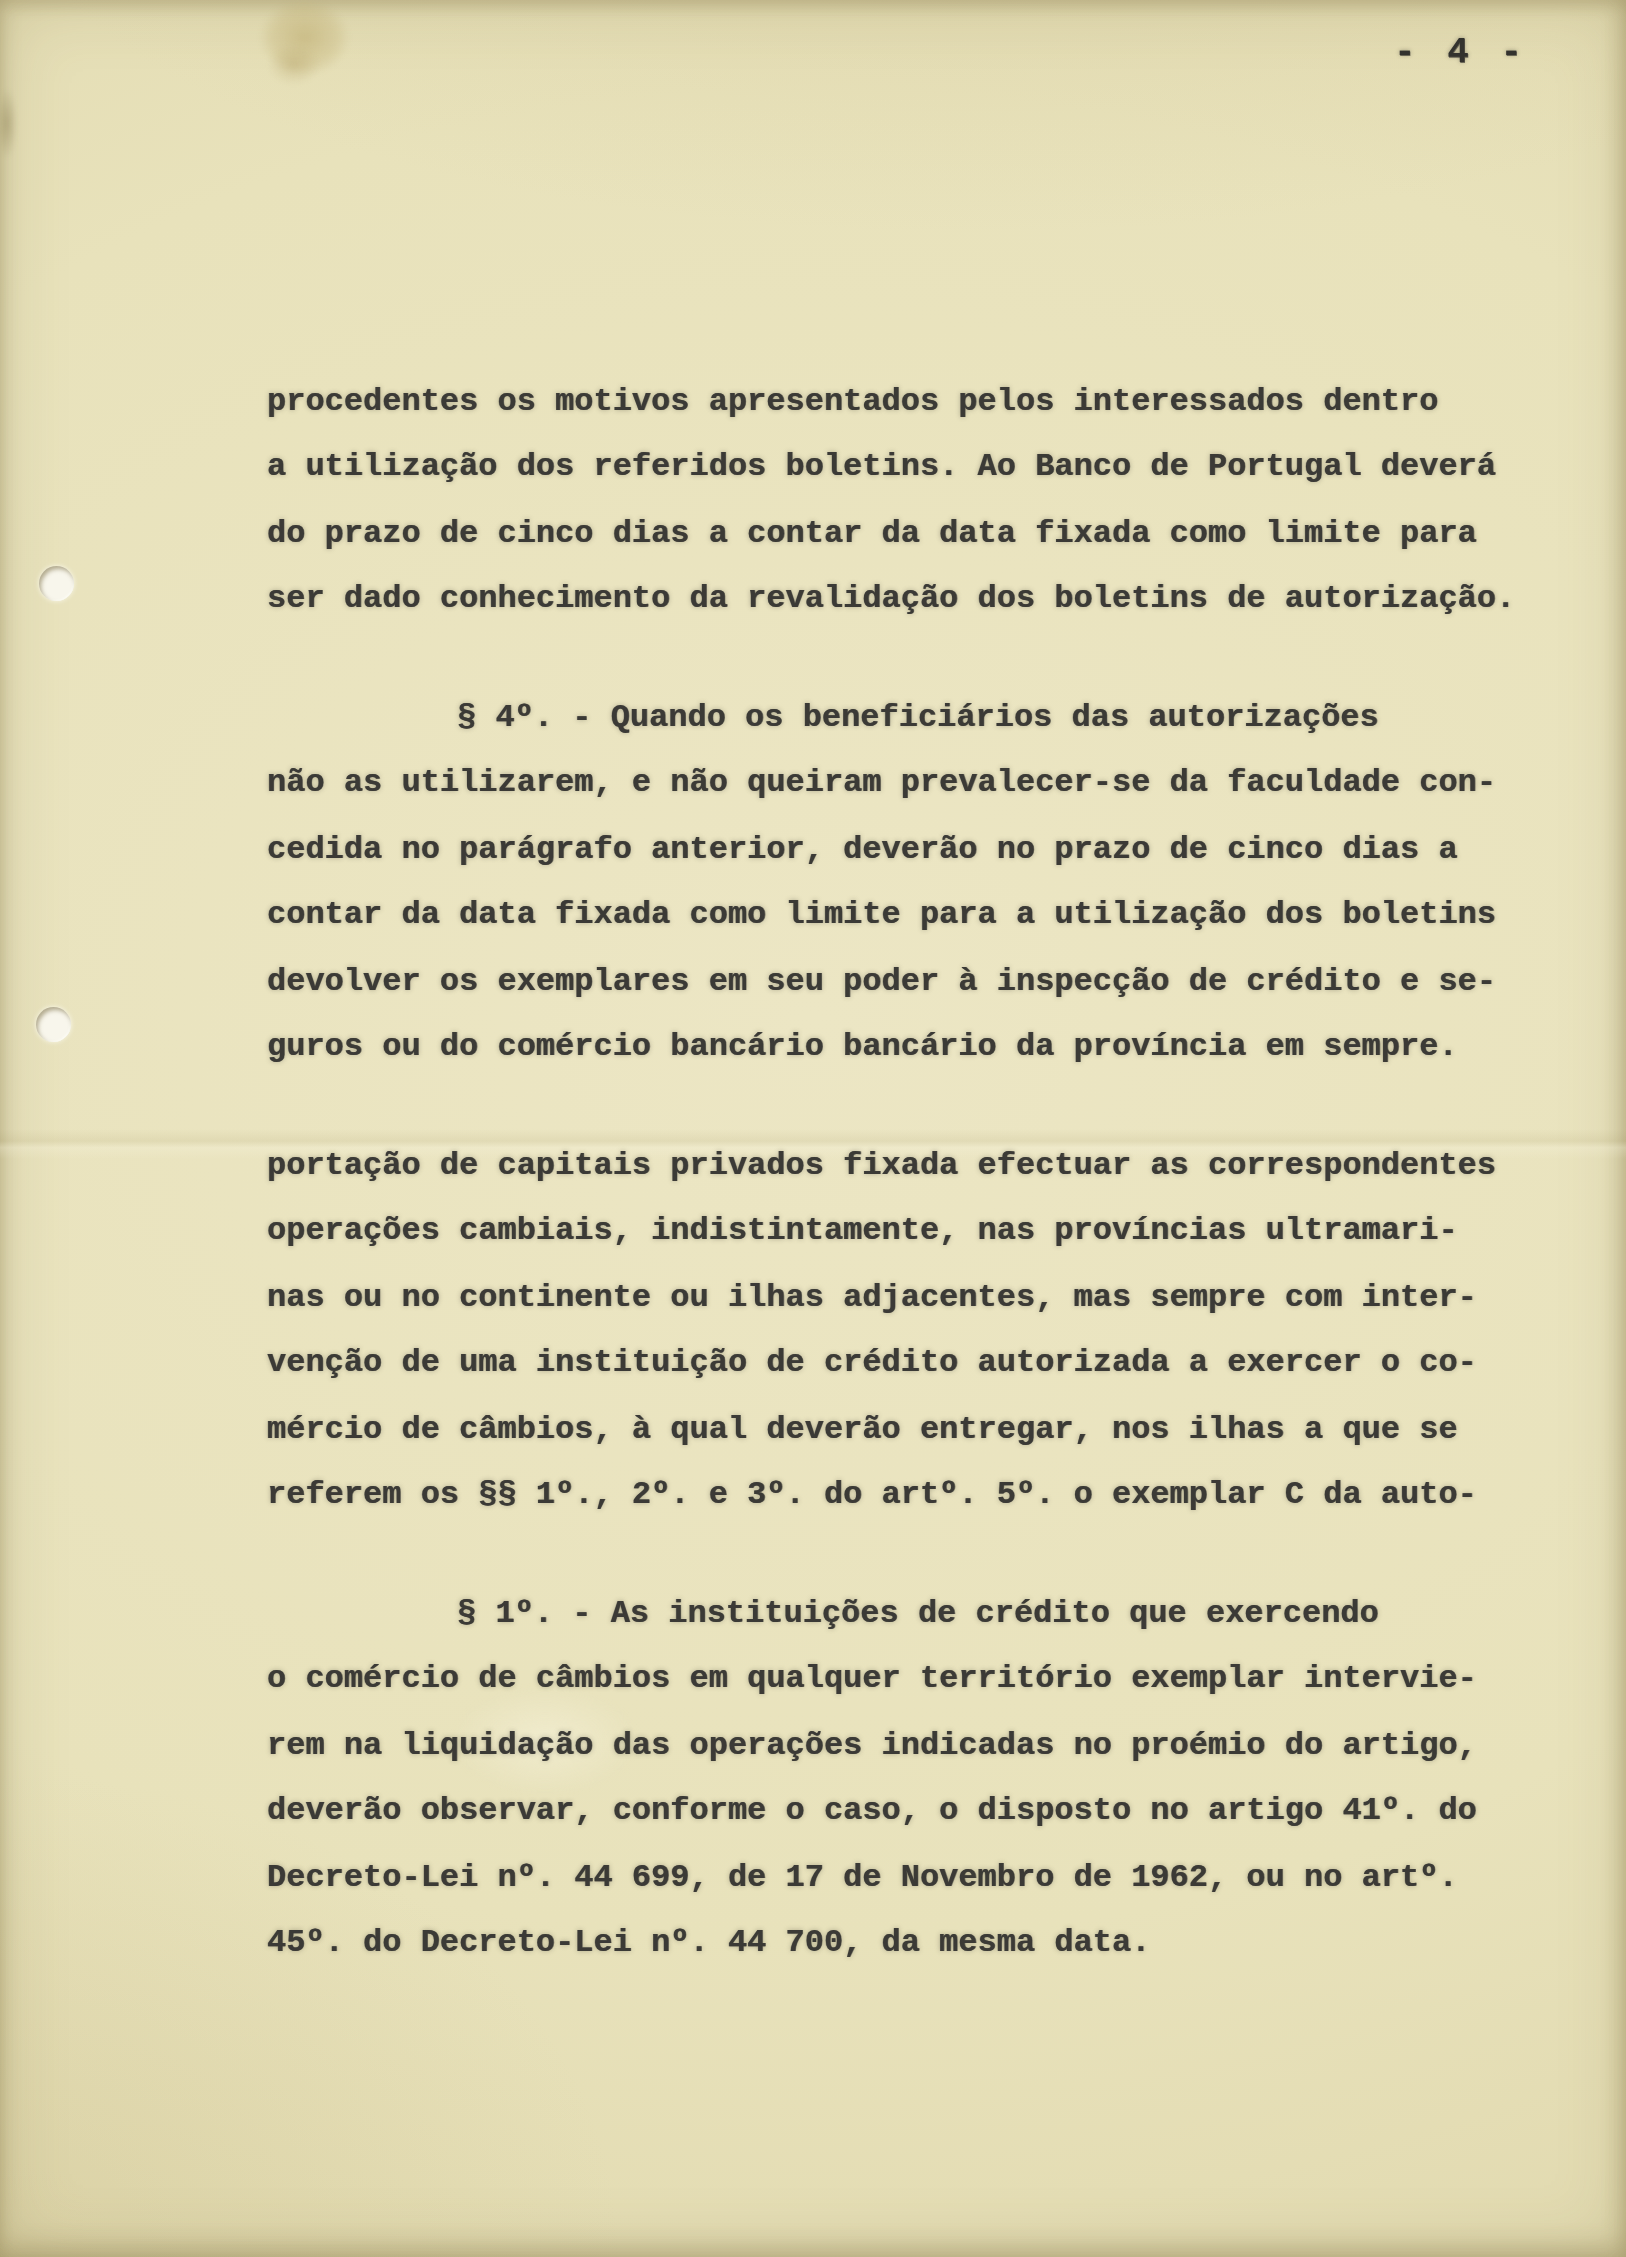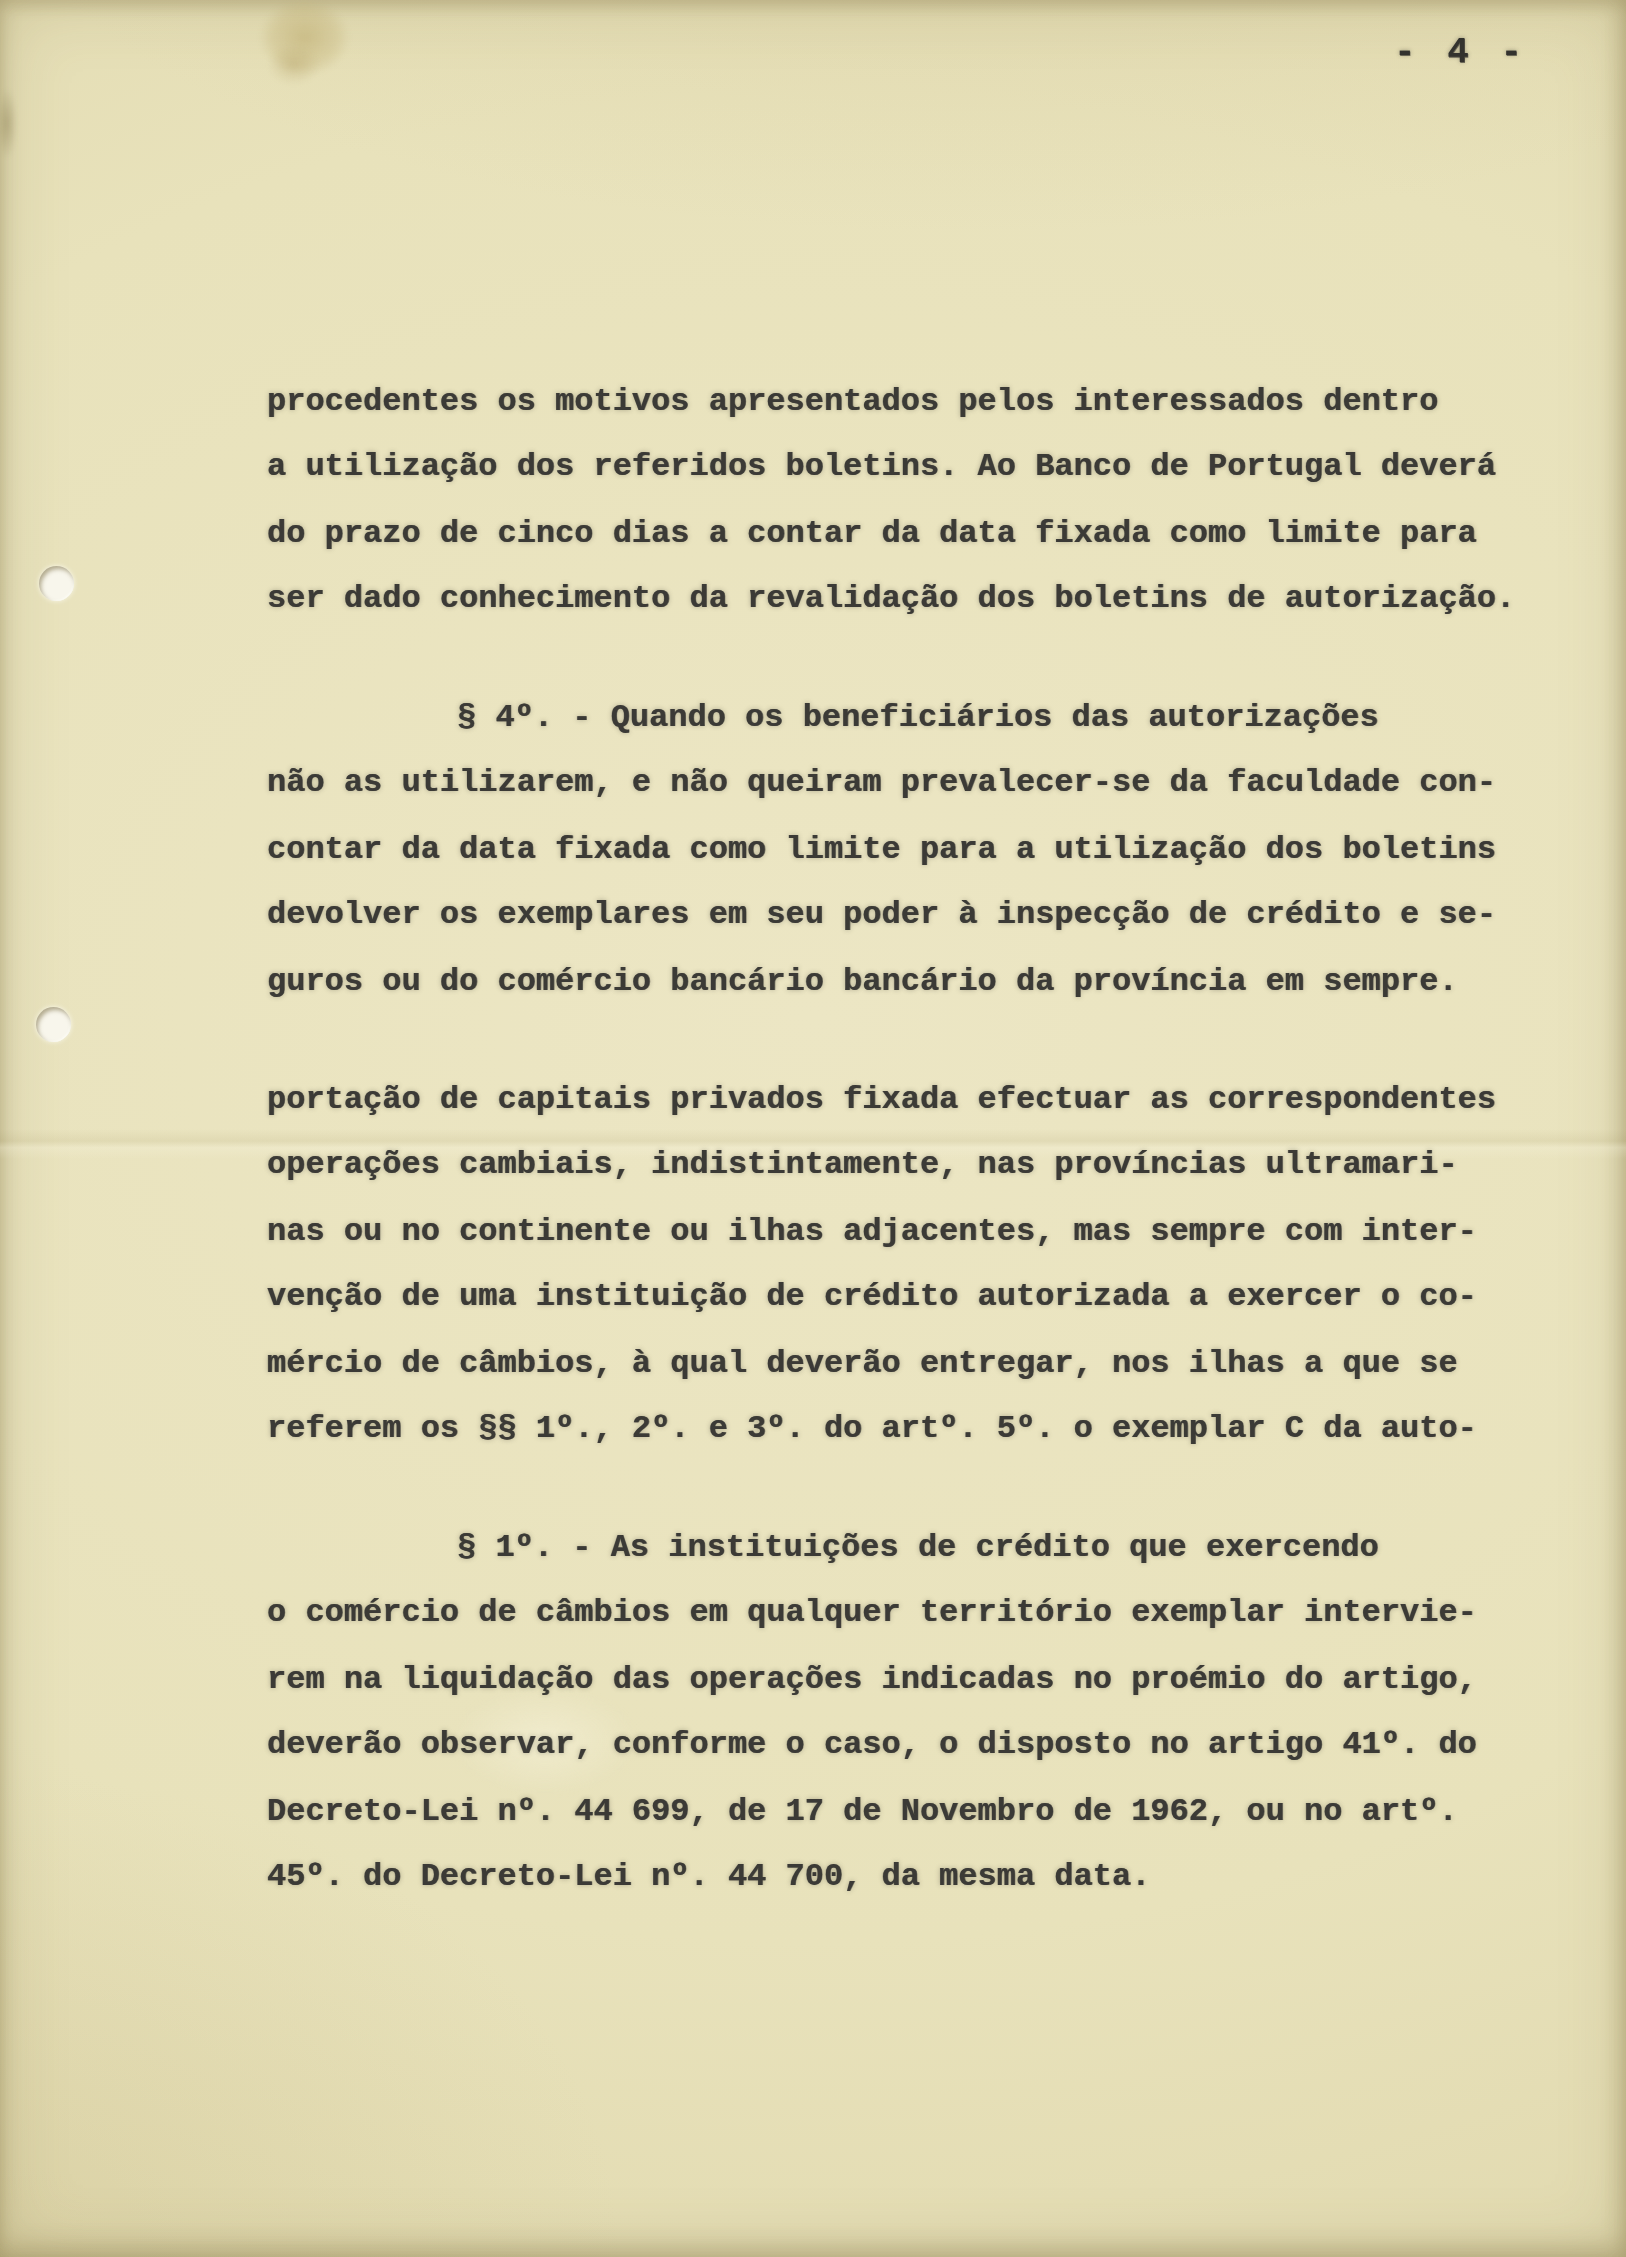--- a/index.html
+++ b/index.html
@@ -142,20 +142,21 @@
   <div class="text-block" id="textBlock">
       <div class="paragraph">
         <div class="line">procedentes os motivos apresentados pelos interessados dentro</div>
         <div class="line">a utilização dos referidos boletins. Ao Banco de Portugal deverá</div>
         <div class="line">do prazo de cinco dias a contar da data fixada como limite para</div>
         <div class="line">ser dado conhecimento da revalidação dos boletins de autorização.</div>
       </div>
       <div class="paragraph">
         <div class="line indent">§ 4º. - Quando os beneficiários das autorizações</div>
         <div class="line">não as utilizarem, e não queiram prevalecer-se da faculdade con-</div>
+        <div class="line">cedida no parágrafo anterior, deverão no prazo de cinco dias a</div>
         <div class="line">contar da data fixada como limite para a utilização dos boletins</div>
         <div class="line">devolver os exemplares em seu poder à inspecção de crédito e se-</div>
         <div class="line">guros ou do comércio bancário bancário da província em sempre.</div>
       </div>
       <div class="paragraph">
         <div class="line">portação de capitais privados fixada efectuar as correspondentes</div>
         <div class="line">operações cambiais, indistintamente, nas províncias ultramari-</div>
         <div class="line">nas ou no continente ou ilhas adjacentes, mas sempre com inter-</div>
         <div class="line">venção de uma instituição de crédito autorizada a exercer o co-</div>
         <div class="line">mércio de câmbios, à qual deverão entregar, nos ilhas a que se</div>

